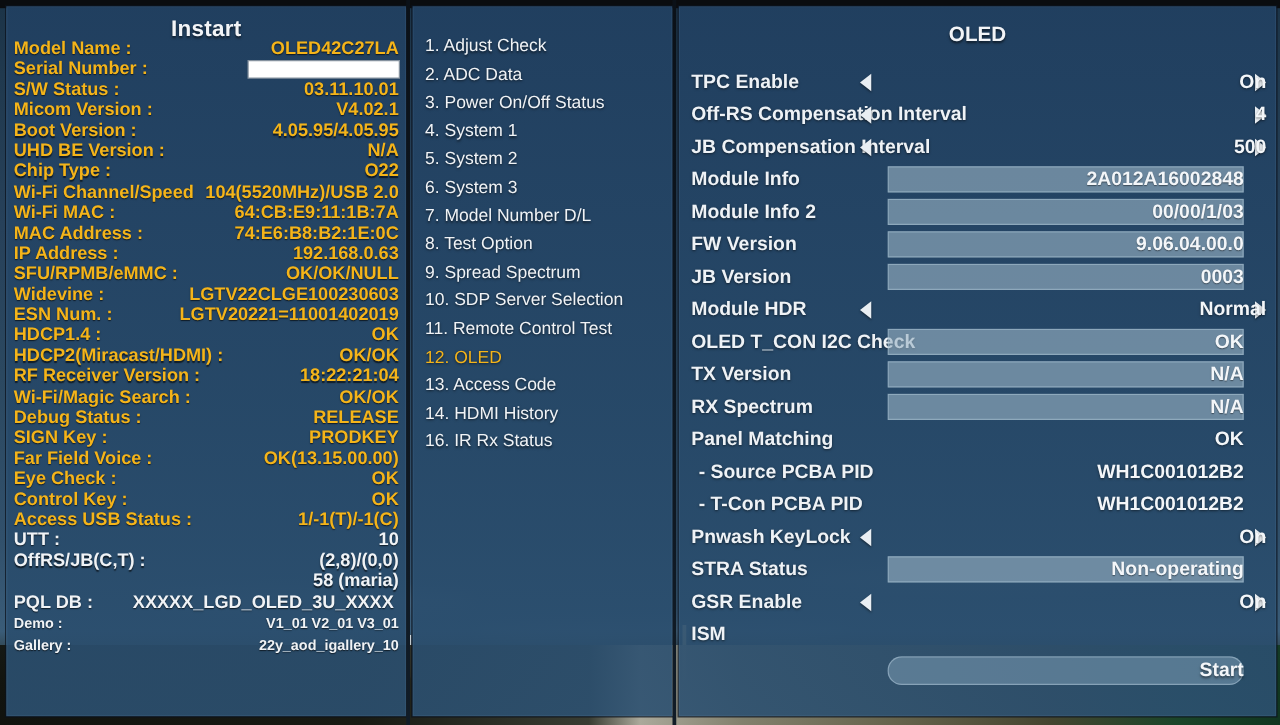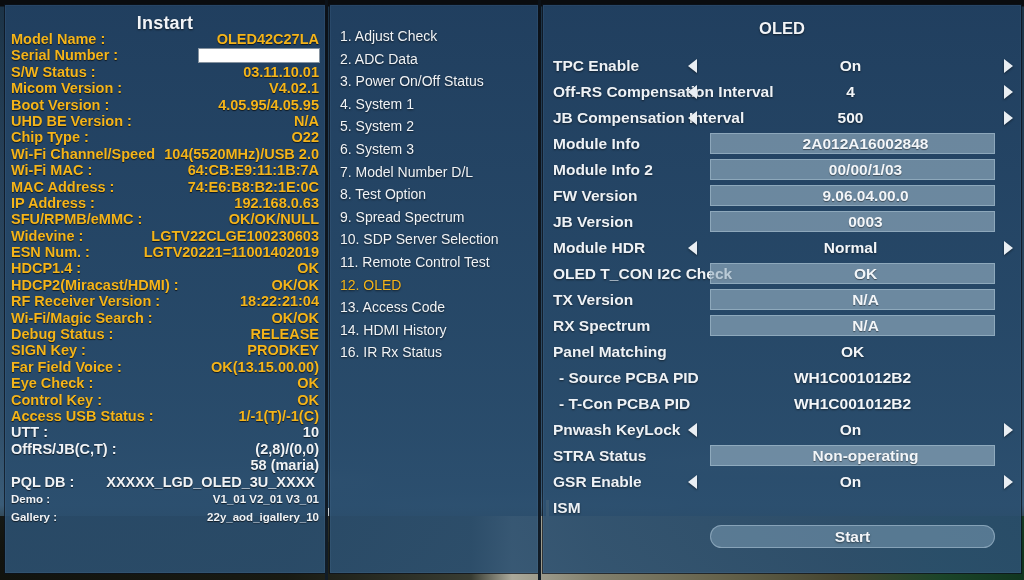--- a/index.html
+++ b/index.html
@@ -95,21 +95,21 @@
   .ctl{position:absolute;right:0;top:0;width:325px;height:26px;}
   .arrow{
     position:absolute;top:50%;transform:translateY(-50%);
     width:0;height:0;border-top:7px solid transparent;border-bottom:7px solid transparent;
     filter:drop-shadow(0 1px 1px rgba(0,0,0,.5));
   }
   .arrow.l{left:0;border-right:9px solid #e9eef3;}
   .arrow.r{right:0;border-left:9px solid #e9eef3;}
   .val{
     position:absolute;left:0;right:0;top:0;height:26px;line-height:26px;
-    text-align:center;font-size:15.5px;font-weight:700;color:#f3f6f9;
+    text-align:right;font-size:15.5px;font-weight:700;color:#f3f6f9;
     text-shadow:0 1px 2px rgba(0,0,0,.5);
   }
   .val.boxed{
     left:22px;right:18px;top:2px;height:21px;line-height:21px;
     background:rgba(151,178,196,.62);
     box-shadow:inset 0 0 0 1px rgba(198,220,234,.38);
     text-shadow:0 1px 1px rgba(0,0,0,.45);
     padding-left:26px;
   }
   .val.plain{left:22px;right:18px;}

